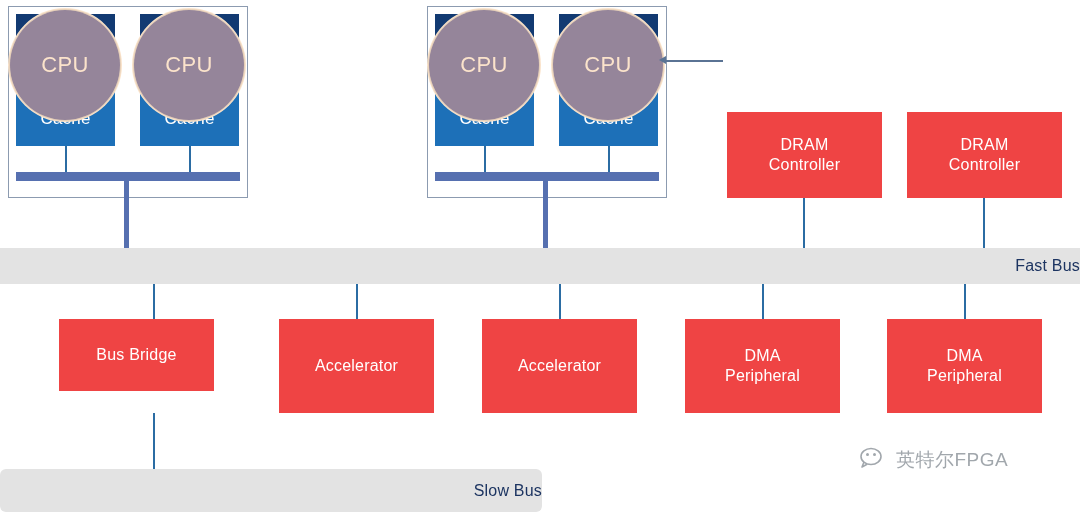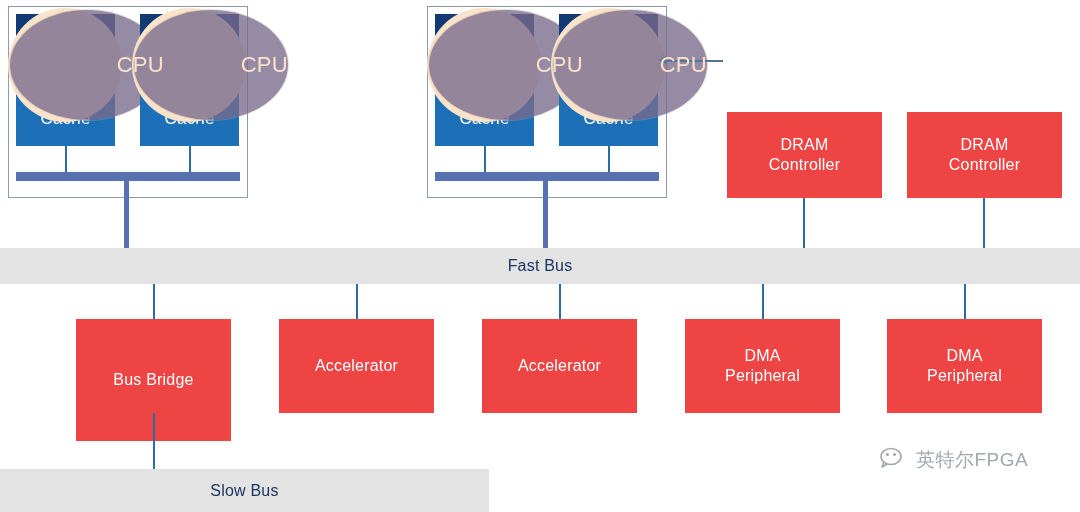--- a/index.html
+++ b/index.html
@@ -55,23 +55,22 @@
     font-size: 17px;
     letter-spacing: .2px;
     line-height: 1;
   }
   .cpu-circle {
     position: absolute;
     border-radius: 50%;
     background: rgba(120, 106, 140, 0.78);
     display: flex;
     align-items: center;
-    justify-content: flex-end;
+    justify-content: center;
     box-shadow: 0 0 0 1px rgba(190,170,150,0.35);
-    padding-left: 44px;
   }
   .cpu-circle-halo {
     position: absolute;
     border-radius: 50%;
     background: #fae3cb;
     z-index: 0;
   }
   .cpu-label {
     color: #fbe3cb;
     font-size: 22px;
@@ -103,21 +102,21 @@
     line-height: 1.28;
     letter-spacing: .2px;
   }
 
   
   .busbar {
     position: absolute;
     background: #e3e3e3;
     display: flex;
     align-items: center;
-    justify-content: center;
+    justify-content: flex-end;
   }
   .busbar-label {
     color: #1c3461;
     font-size: 16px;
     letter-spacing: .2px;
   }
 
   
   .vline {
     position: absolute;
@@ -257,45 +256,45 @@
   <div class="busbar" style="left:0px; top:248px; width:1080px; height:36px;">
     <span class="busbar-label">Fast Bus</span>
   </div>
 
   <div class="vline" style="left:153px; top:284px; width:2px; height:36px;"></div>
   <div class="vline" style="left:356px; top:284px; width:2px; height:36px;"></div>
   <div class="vline" style="left:559px; top:284px; width:2px; height:36px;"></div>
   <div class="vline" style="left:762px; top:284px; width:2px; height:36px;"></div>
   <div class="vline" style="left:964px; top:284px; width:2px; height:36px;"></div>
 
-  <div class="box" style="left:76px; top:319px; width:155px; height:122px;">
+  <div class="box" style="left:59px; top:319px; width:155px; height:72px;">
     <span class="box-label" style="white-space:pre-line;">Bus Bridge</span>
   </div>
   <div class="box" style="left:279px; top:319px; width:155px; height:94px;">
     <span class="box-label" style="white-space:pre-line;">Accelerator</span>
   </div>
   <div class="box" style="left:482px; top:319px; width:155px; height:94px;">
     <span class="box-label" style="white-space:pre-line;">Accelerator</span>
   </div>
   <div class="box" style="left:685px; top:319px; width:155px; height:94px;">
     <span class="box-label" style="white-space:pre-line;">DMA
 Peripheral</span>
   </div>
   <div class="box" style="left:887px; top:319px; width:155px; height:94px;">
     <span class="box-label" style="white-space:pre-line;">DMA
 Peripheral</span>
   </div>
 
   <div class="vline" style="left:153px; top:413px; width:2px; height:58px;"></div>
 
-  <div class="busbar" style="left:0px; top:469px; width:489px; height:43px;">
+  <div class="busbar" style="left:0px; top:469px; width:542px; height:43px;border-radius:6px;">
     <span class="busbar-label">Slow Bus</span>
   </div>
 
-  <div class="watermark" style="left:880px; top:447px;">
+  <div class="watermark" style="left:860px; top:447px;">
     <div class="wm-row1">
       <svg width="30" height="24" viewBox="0 0 30 24">
         <ellipse cx="11" cy="9.5" rx="10" ry="8" fill="none" stroke="#9aa0a6" stroke-width="1.6"></ellipse>
         <path d="M4 15 L2 20 L7 17.2" fill="none" stroke="#9aa0a6" stroke-width="1.6" stroke-linejoin="round"></path>
         <circle cx="7.5" cy="7.5" r="1.5" fill="#9aa0a6"></circle>
         <circle cx="14.5" cy="7.5" r="1.5" fill="#9aa0a6"></circle>
       </svg>
       <span class="wm-brand">英特尔FPGA</span>
     </div>
   </div>

